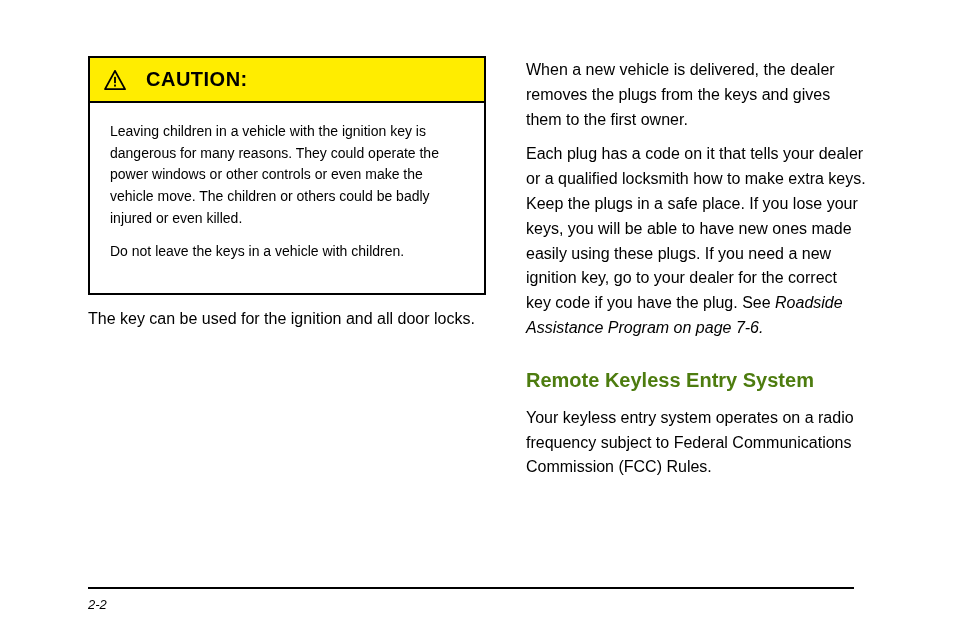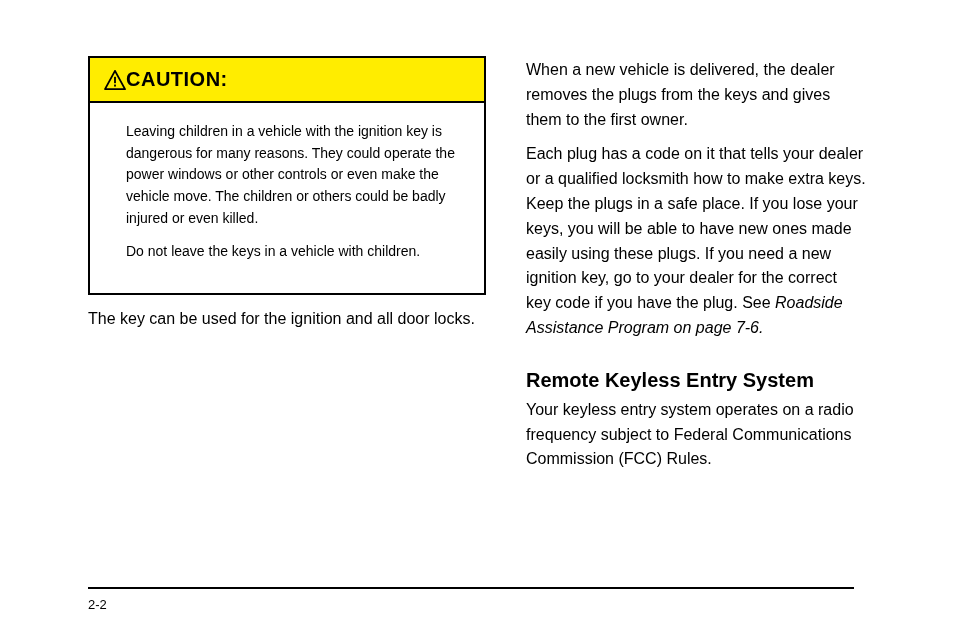--- a/index.html
+++ b/index.html
@@ -35,74 +35,75 @@
     .caution-box {
       border: 2px solid #000;
       width: 398px;
     }
     .caution-header {
       background: #ffed00;
       border-bottom: 2px solid #000;
       padding: 10px 14px;
       display: flex;
       align-items: center;
-      gap: 0;
+      gap: 20px;
     }
     .warning-icon {
       width: 22px;
       height: 20px;
       display: inline-block;
     }
     .warning-icon svg {
       display: block;
     }
     .caution-title {
       font-family: Arial, Helvetica, sans-serif;
       font-weight: bold;
       font-size: 20px;
       color: #000;
       letter-spacing: 0.5px;
     }
     .caution-body {
-      padding: 18px 20px 22px 36px;
+      padding: 18px 20px 22px 20px;
       background: #fff;
     }
     .caution-body p {
       font-family: Arial, Helvetica, sans-serif;
       font-size: 14px;
       line-height: 1.55;
       color: #000;
       margin-bottom: 12px;
     }
     .caution-body p:last-child {
       margin-bottom: 8px;
     }
     .section-heading {
       font-family: Arial, Helvetica, sans-serif;
       font-weight: bold;
       font-size: 20px;
-      color: #000000;
+      color: #4d7c0f;
       margin-top: 28px;
-      margin-bottom: 6px;
+      margin-bottom: 14px;
     }
     .body-text {
       font-family: Arial, Helvetica, sans-serif;
       font-size: 16px;
       line-height: 1.55;
       color: #000;
       margin-bottom: 10px;
     }
     .right-column .body-text:first-child {
       margin-top: 2px;
     }
     .footer {
       position: absolute;
       bottom: 24px;
       left: 88px;
       right: 100px;
+      font-style: italic;
     }
     .footer-rule {
       border: none;
       border-top: 2px solid #000;
       margin-bottom: 8px;
     }
     .page-number {
       font-family: Arial, Helvetica, sans-serif;
       font-size: 13px;
       color: #000;

